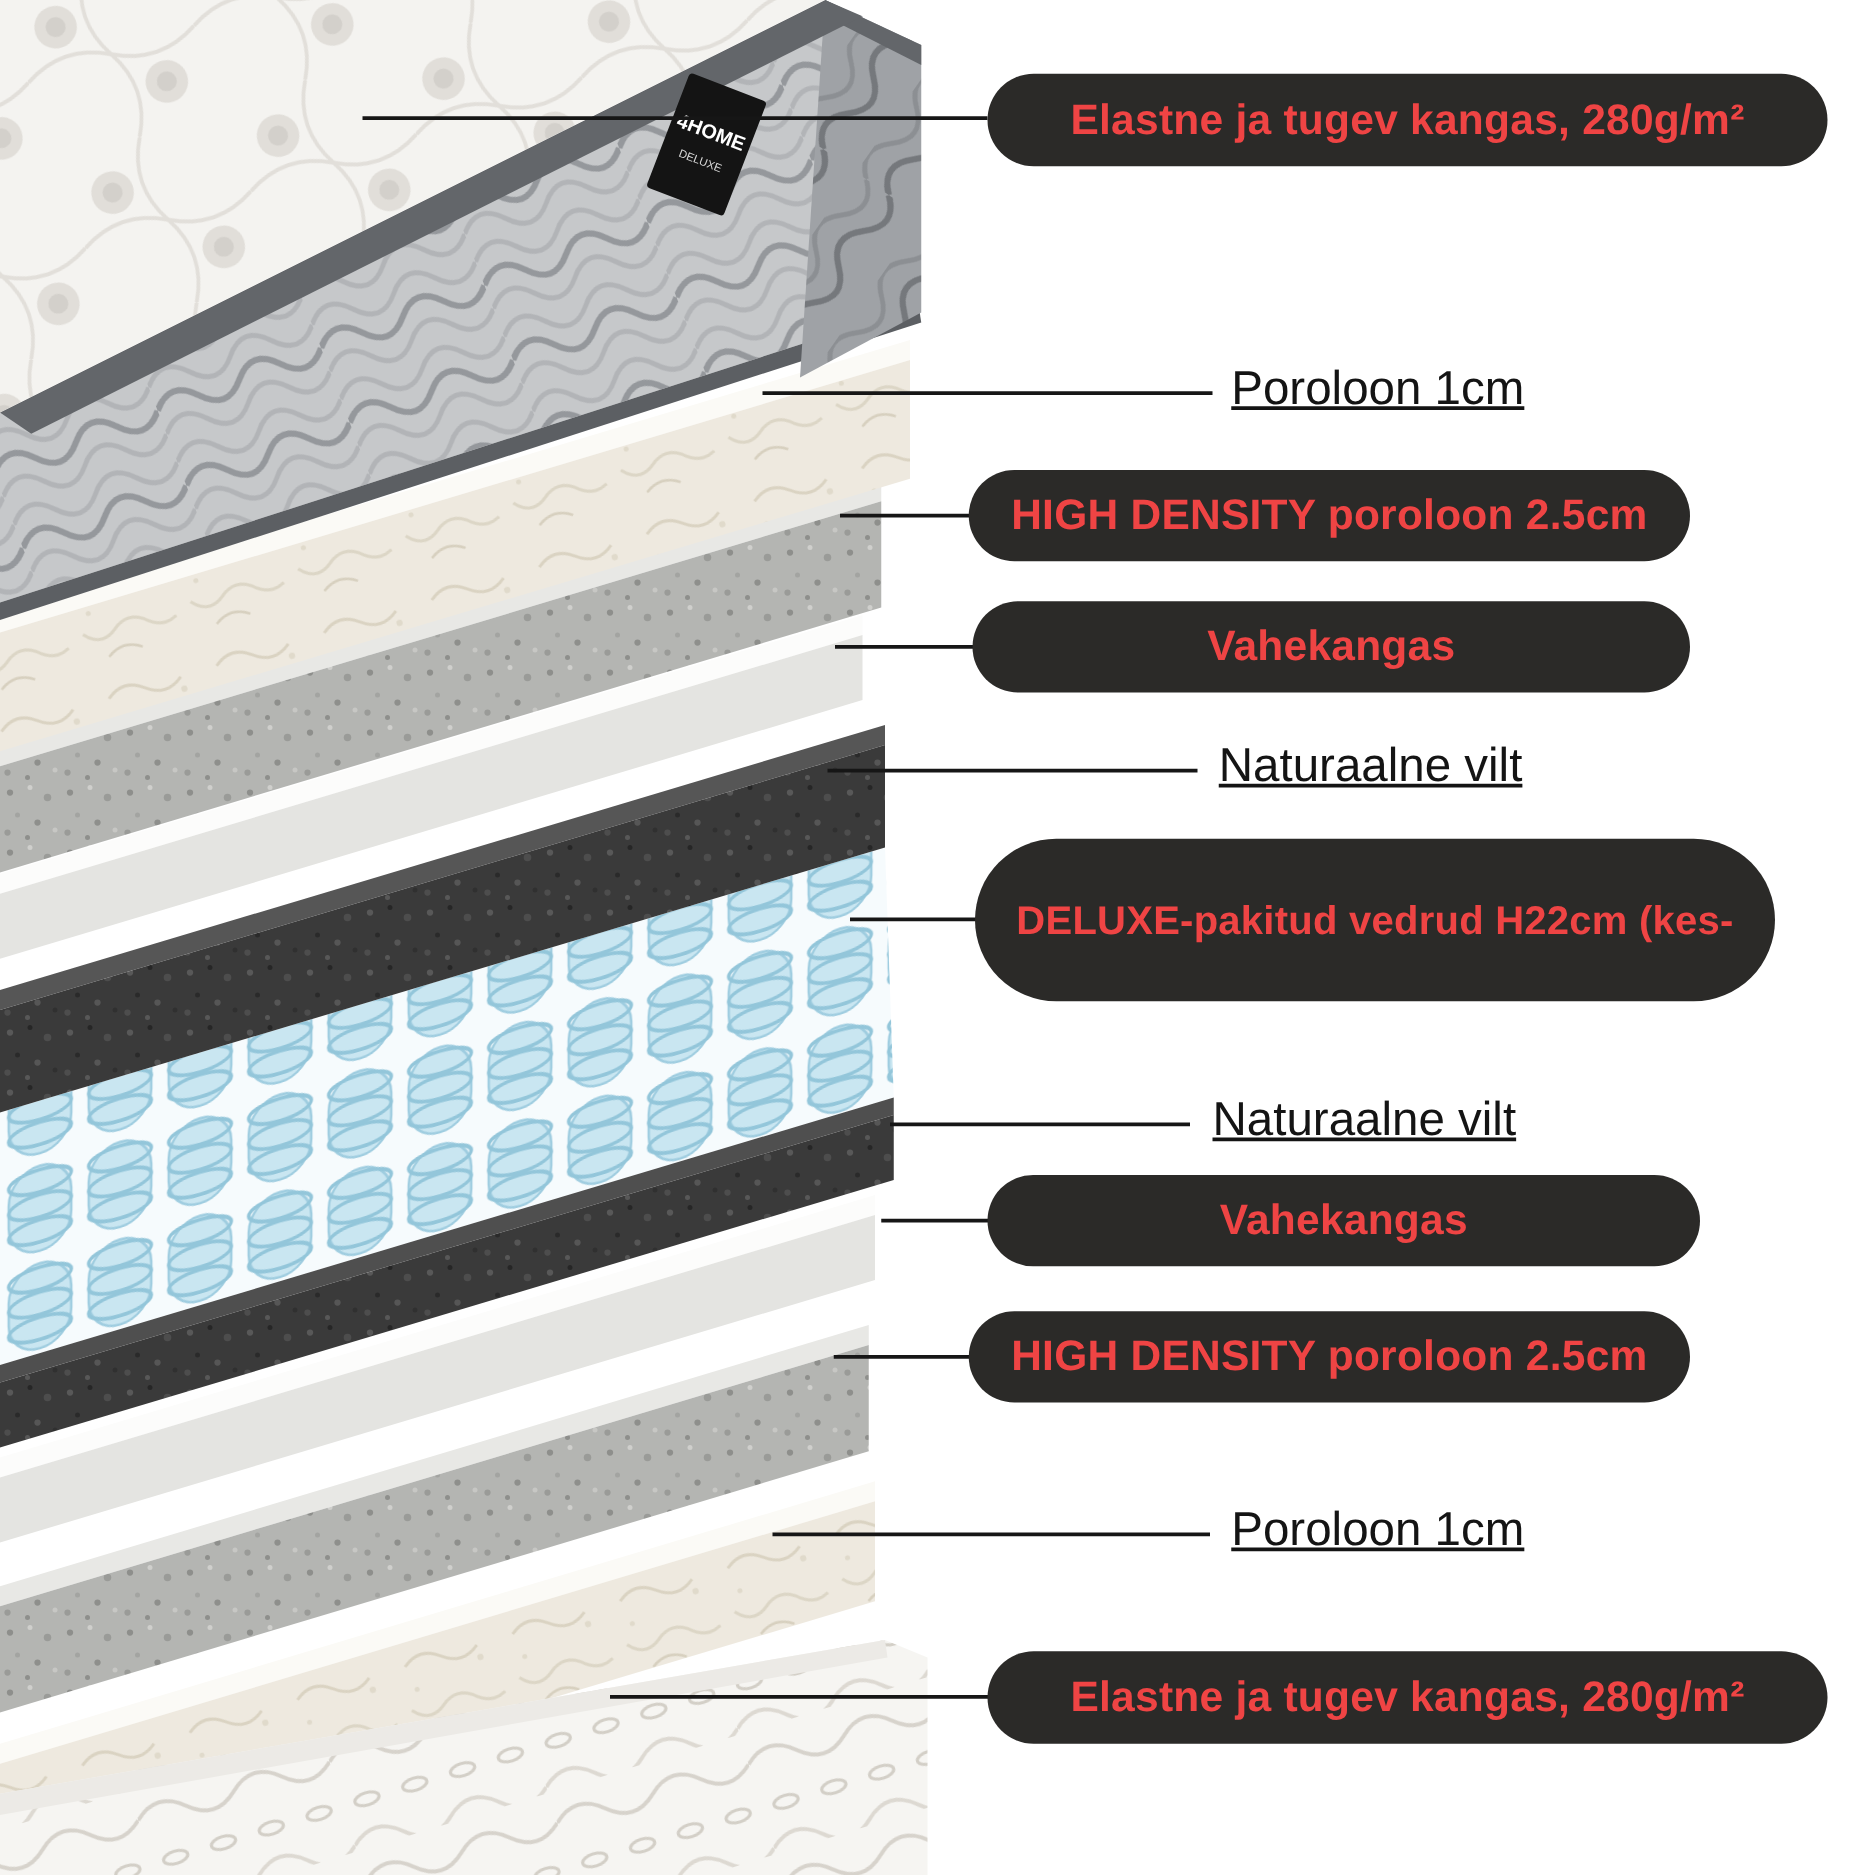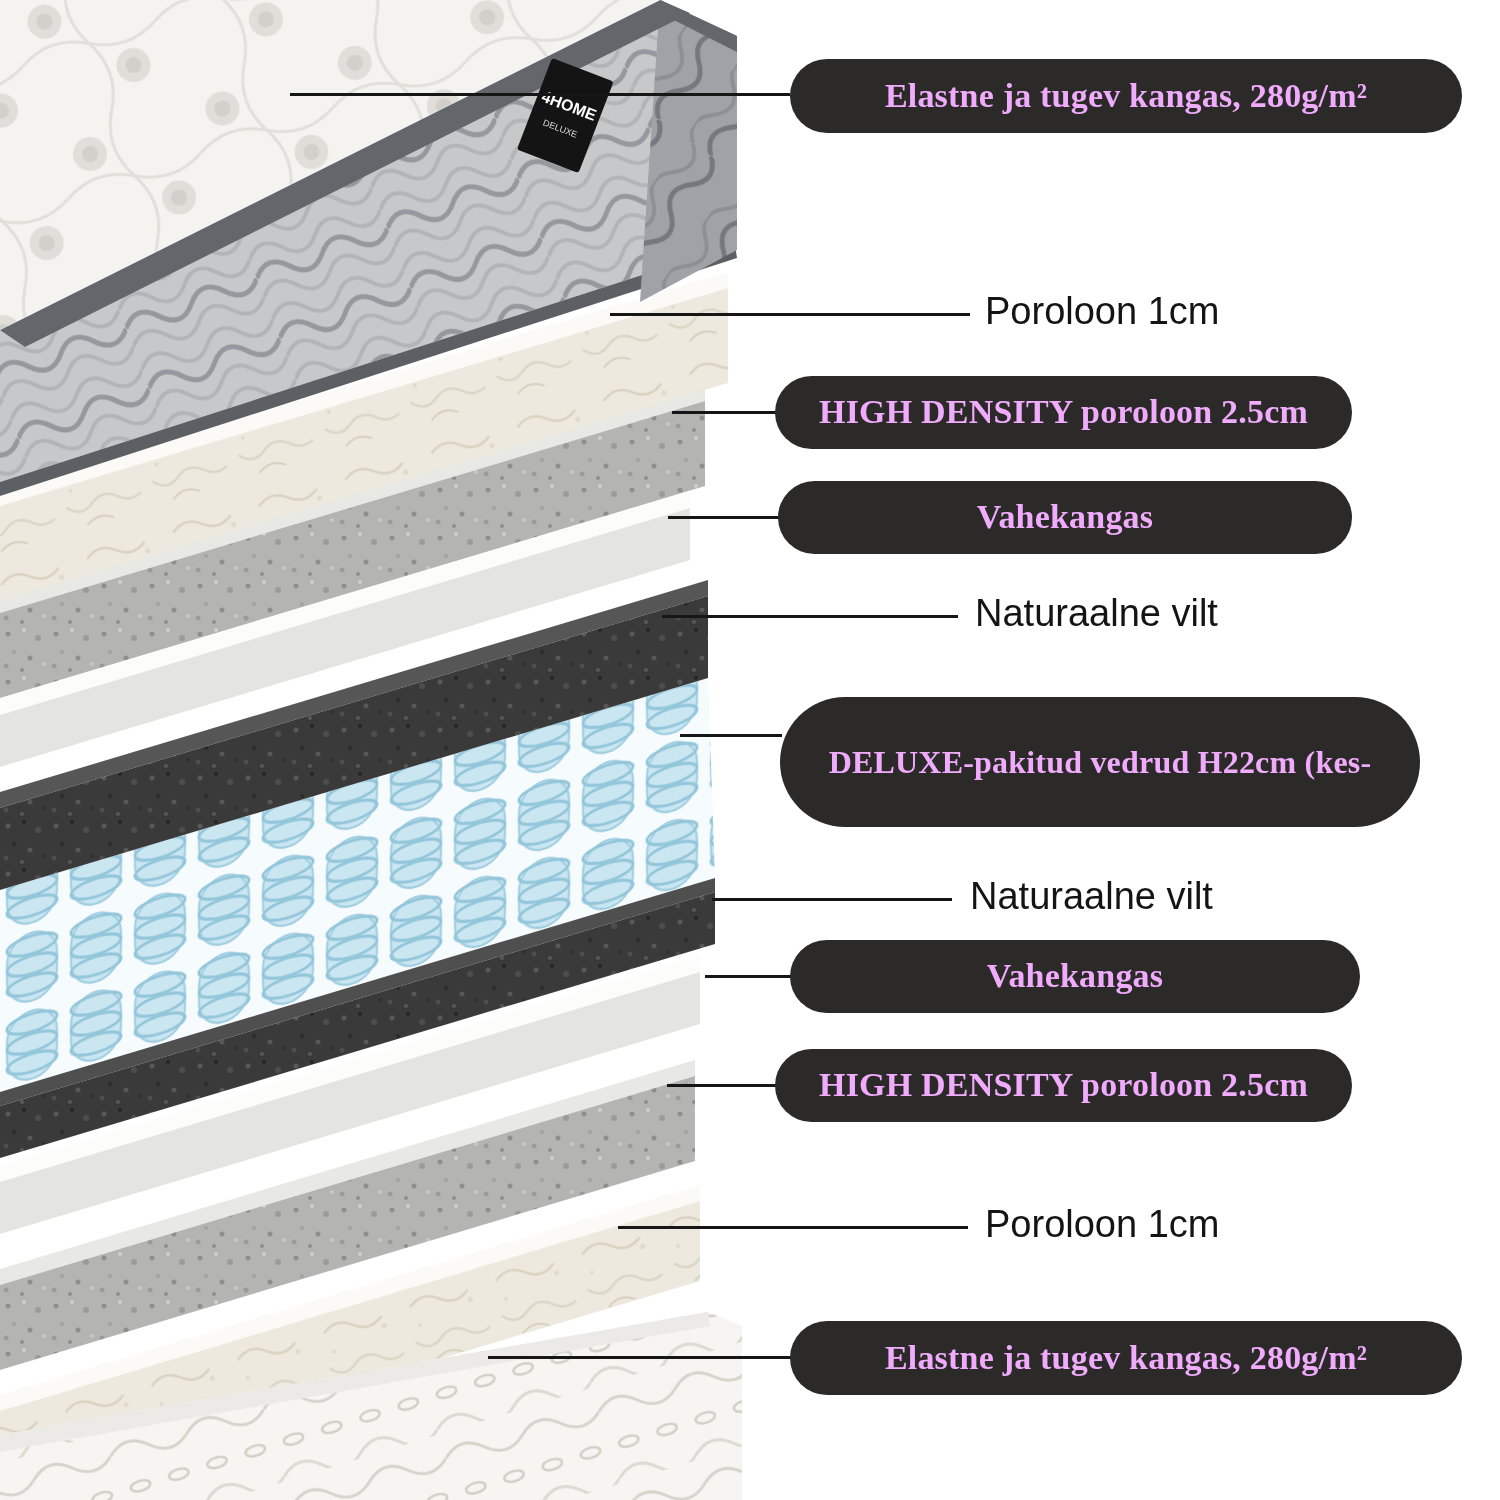--- a/index.html
+++ b/index.html
@@ -1,26 +1,26 @@
 <!DOCTYPE html>
 <html><head>
 <meta charset="utf-8">
 <style>
   html,body{margin:0;padding:0;background:#ffffff;}
   body{width:1500px;height:1500px;font-family:"Liberation Sans","DejaVu Sans",sans-serif;}
   .stage{position:relative;width:1500px;height:1500px;overflow:hidden;background:#ffffff;}
   svg.art{position:absolute;left:0;top:0;}
   .connector{position:absolute;height:3px;background:#161616;}
   .badge{
-    position:absolute;background:#2b2a28;color:#f0abfc;border-radius:80px;
+    position:absolute;background:#2b2a28;color:#ef4444;border-radius:80px;
     display:flex;flex-direction:column;align-items:center;justify-content:center;
-    text-align:left;font-weight:bold;font-size:34px;line-height:1.25;letter-spacing:.2px;font-family:Liberation Serif, serif;
+    text-align:left;font-weight:bold;font-size:34px;line-height:1.25;letter-spacing:.2px;
   }
-  .badge.two-line{font-size:32px;margin-top:26px;}
-  .plainlabel{position:absolute;font-size:38px;color:#141414;white-space:nowrap;}
+  .badge.two-line{font-size:32px;}
+  .plainlabel{position:absolute;font-size:38px;color:#141414;white-space:nowrap;text-decoration:underline;}
 </style>
 </head>
 <body>
 
 <div class="stage">
 
   <svg class="art" width="1500" height="1500" viewBox="0 0 1500 1500">
     <defs>
       <pattern id="quiltTop" width="140" height="140" patternUnits="userSpaceOnUse" patternTransform="rotate(-19)">
         <rect width="140" height="140" fill="#f4f3f0"></rect>

